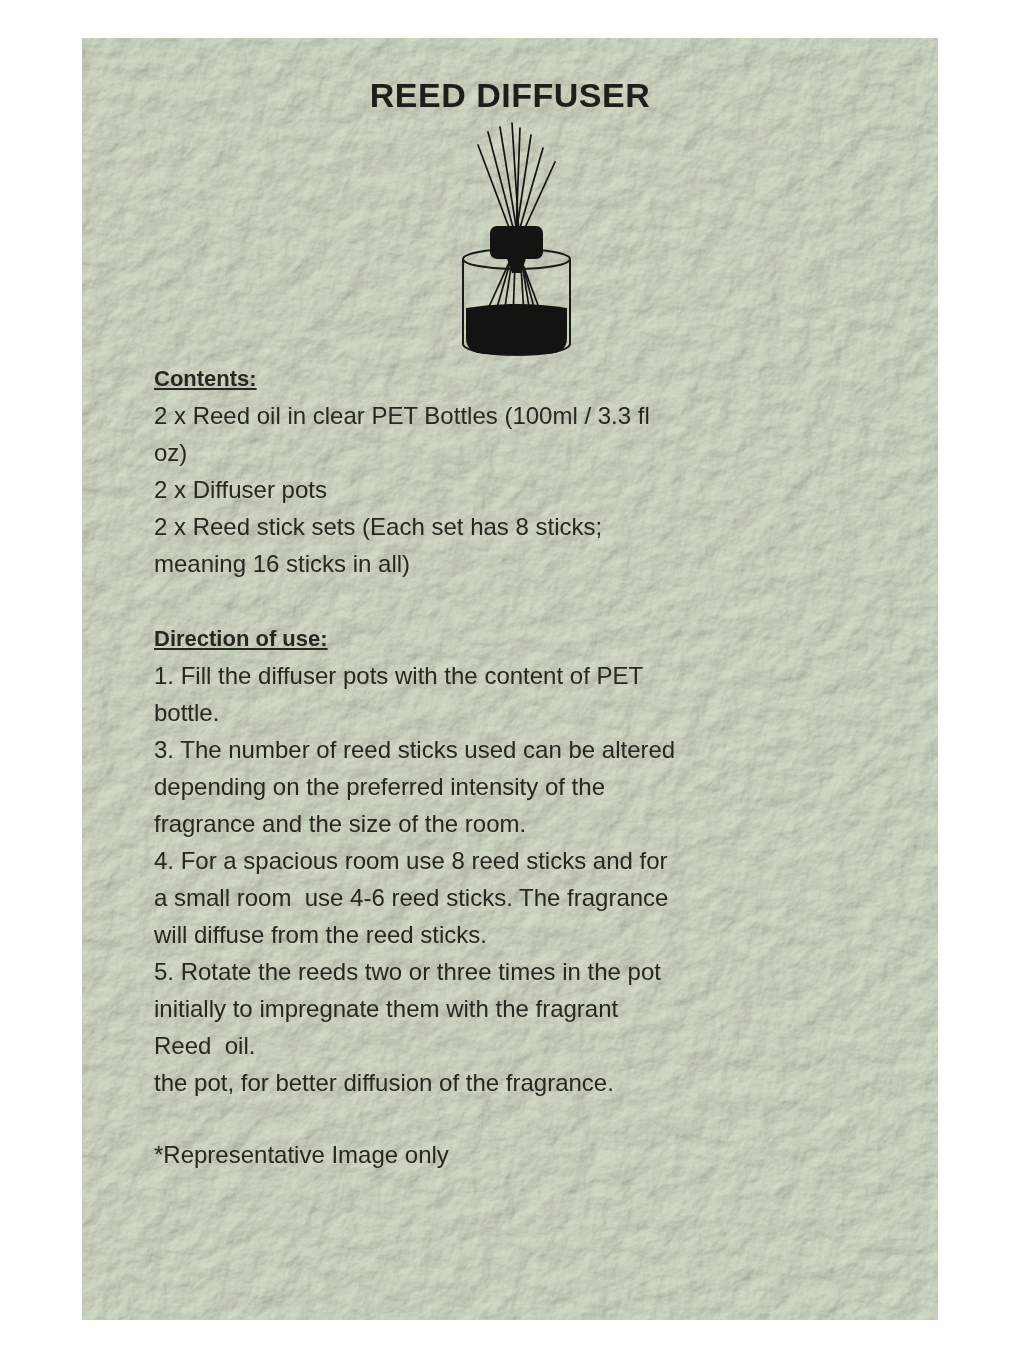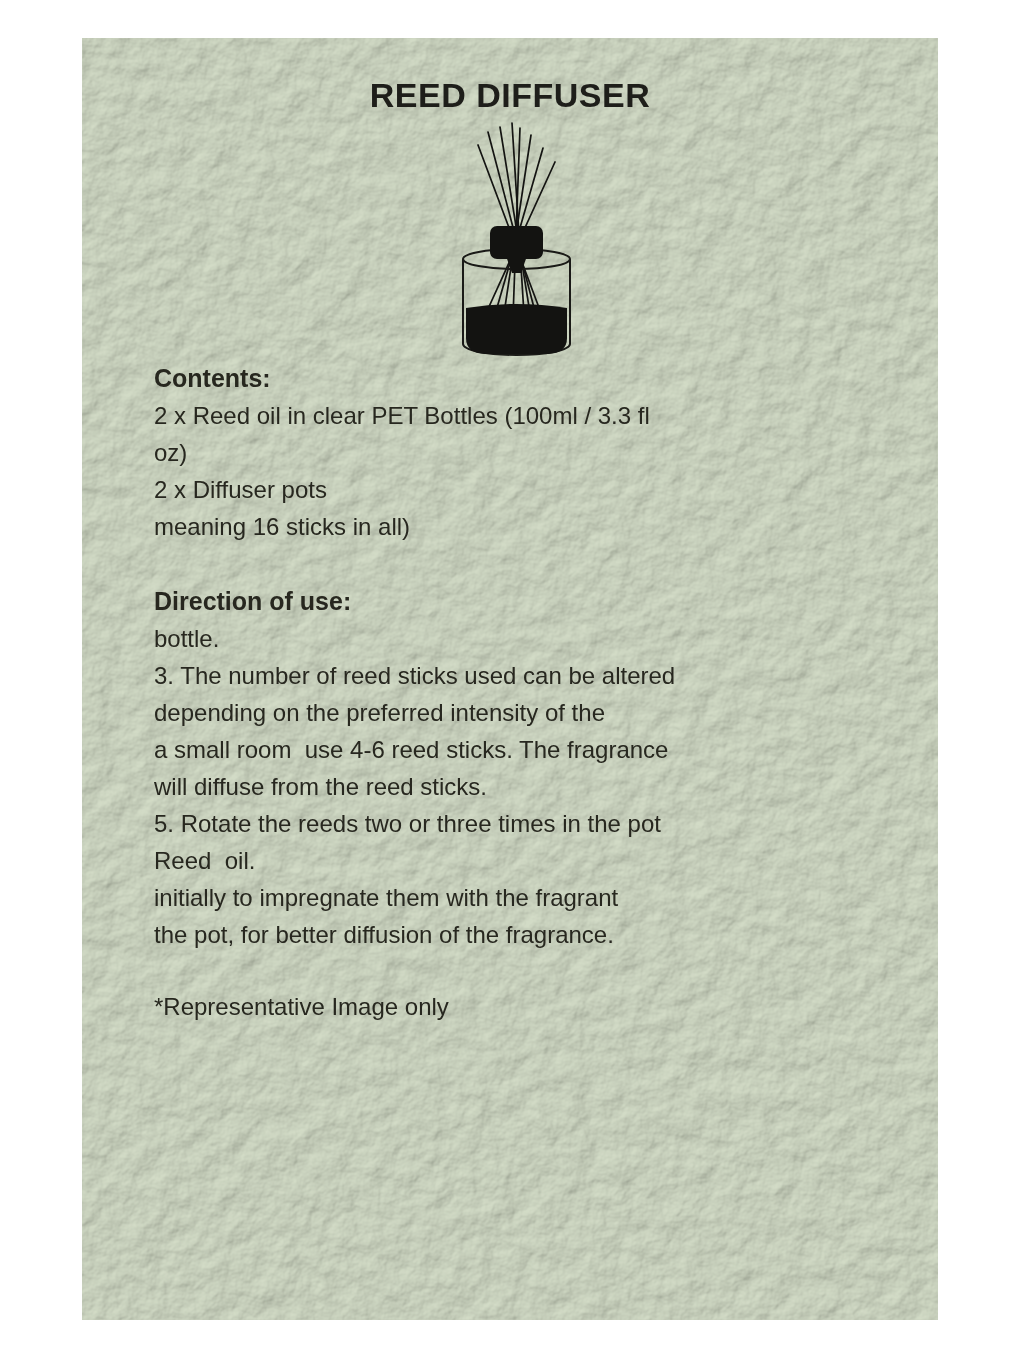--- a/index.html
+++ b/index.html
@@ -54,24 +54,25 @@
     height: 250px;
   }
   .textblock {
     position: absolute;
     left: 72px;
     top: 322px;
     width: 745px;
     color: #27271f;
   }
   .heading {
-    font-size: 25px;
+    font-size: 22px;
     line-height: 37px;
     font-weight: bold;
     white-space: pre;
+    text-decoration: underline;
   }
   .line {
     font-size: 24px;
     line-height: 37px;
     white-space: pre;
   }
   .gap-a { height: 38px; }
   .gap-b { height: 35px; }
 </style>
 </head>
@@ -119,33 +120,37 @@
           <rect x="90" y="104" width="53" height="33" rx="7"></rect>
           <path d="M 106 134 L 127 134 L 121 151 L 112 151 Z"></path>
         </g>
       </svg>
 
       <div class="textblock">
         <div class="heading">Contents:</div>
         <div class="line">2 x Reed oil in clear PET Bottles (100ml / 3.3 fl</div>
         <div class="line">oz)</div>
         <div class="line">2 x Diffuser pots</div>
+        <div class="line">2 x Reed stick sets (Each set has 8 sticks;</div>
         <div class="line">meaning 16 sticks in all)</div>
 
         <div class="gap-a"></div>
 
         <div class="heading">Direction of use:</div>
+        <div class="line">1. Fill the diffuser pots with the content of PET</div>
         <div class="line">bottle.</div>
         <div class="line">3. The number of reed sticks used can be altered</div>
         <div class="line">depending on the preferred intensity of the</div>
+        <div class="line">fragrance and the size of the room.</div>
+        <div class="line">4. For a spacious room use 8 reed sticks and for</div>
         <div class="line">a small room  use 4-6 reed sticks. The fragrance</div>
         <div class="line">will diffuse from the reed sticks.</div>
         <div class="line">5. Rotate the reeds two or three times in the pot</div>
+        <div class="line">initially to impregnate them with the fragrant</div>
         <div class="line">Reed  oil.</div>
-        <div class="line">initially to impregnate them with the fragrant</div>
         <div class="line">the pot, for better diffusion of the fragrance.</div>
 
         <div class="gap-b"></div>
 
         <div class="line">*Representative Image only</div>
       </div>
 
     </div>
   </div>
 </div>

